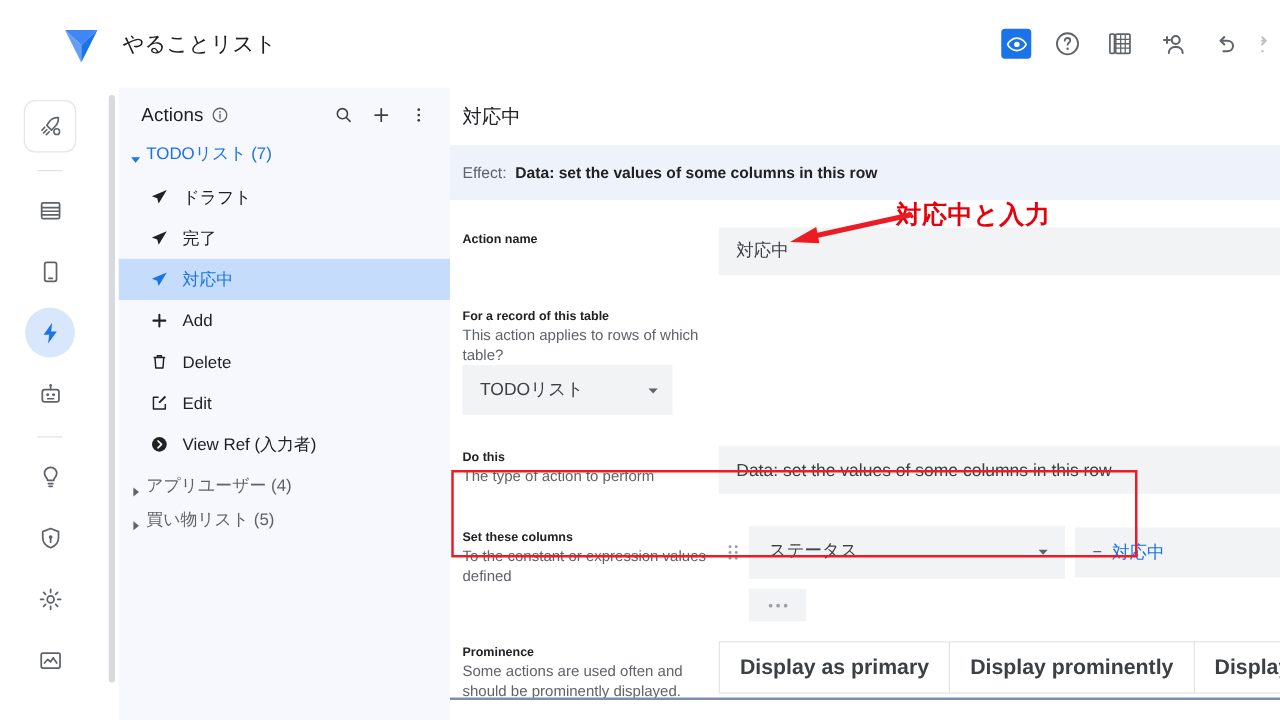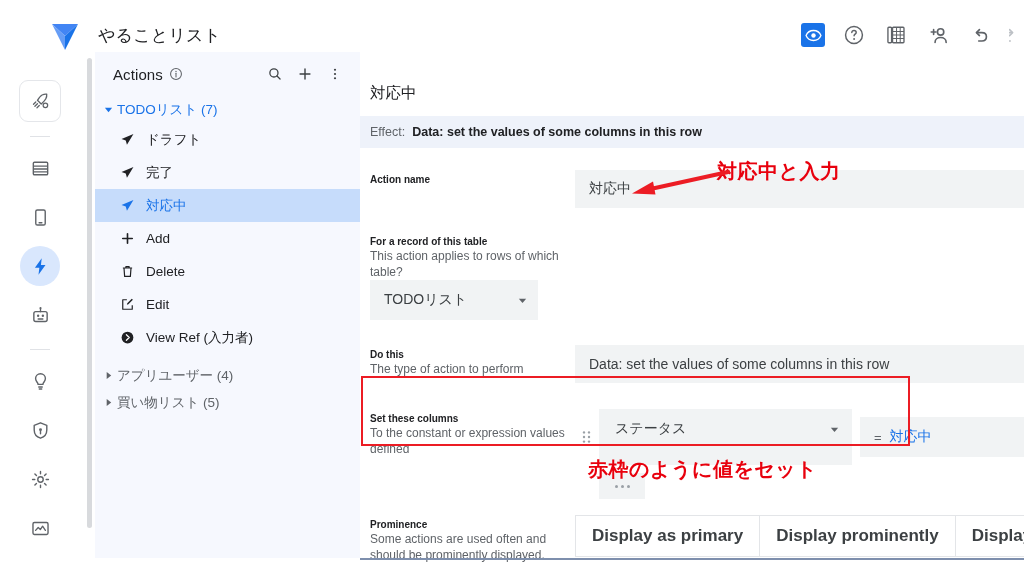--- a/index.html
+++ b/index.html
@@ -49,37 +49,37 @@
     width: 40px; height: 40px; margin-bottom: 9px;
     display: flex; align-items: center; justify-content: center;
     color: #5f6368; border-radius: 9px;
   }
   .rail-item.boxed { border: 1px solid #e4e6ea; border-radius: 9px; }
   .rail-item.active { background: #d9e7fd; color: #1a73e8; border-radius: 50%; }
   .rail-sep { width: 20px; height: 1px; background: #e0e2e6; margin: 5px 0 11px; }
 
   
   .panel {
-    position: absolute; left: 95px; top: 52px; width: 265px; height: 506px;
+    position: absolute; left: 95px; top: 70px; width: 265px; height: 506px;
     background: #f6f8fe;
     box-sizing: border-box;
   }
   .panel-head {
     display: flex; align-items: center; height: 44px; padding: 0 14px 0 18px;
   }
   .panel-title { font-size: 15px; color:#202124; font-weight: 500; letter-spacing:.1px; }
   .panel-title-icon { margin-left: 6px; color:#5f6368; display:flex; align-items:center; }
   .panel-head-spacer { flex: 1 1 auto; }
   .panel-head-btn {
     width: 22px; height: 22px; display:flex; align-items:center; justify-content:center;
     color: #3c4043; margin-left: 8px;
   }
 
   .group-row {
-    display:flex; align-items:center; height: 27px; padding-left: 6px;
+    display:flex; height: 27px; padding-left: 6px;
     font-size: 13.5px; color:#1a73e8; cursor: default;
   }
   .group-row.collapsed { color:#5f6368; }
   .caret { width: 14px; display:flex; align-items:center; justify-content:center; flex:none; }
   .group-label { margin-left: 2px; white-space: nowrap; }
 
   .act-row {
     display:flex; align-items:center; height: 33px; padding-left: 22px;
     font-size: 13.5px; color: #202124;
   }
@@ -96,21 +96,21 @@
   
   .main {
     position: absolute; left: 360px; top: 70px; width: 664px; height: 506px;
     background: #ffffff; overflow: hidden;
   }
   .main-title {
     height: 46px; display:flex; align-items:center; padding-left: 10px;
     font-size: 15.5px; color:#202124;
   }
   .effect-bar {
-    height: 32px; background:#eef2fa; display:flex; align-items:center;
+    height: 44px; background:#eef2fa; display:flex; align-items:center;
     padding-left: 10px; font-size: 12.5px; gap: 7px;
   }
   .effect-key { color:#5f6368; }
   .effect-val { color:#202124; font-weight:700; }
 
   .field {
     display:flex; padding: 0 0 0 10px; position: relative;
   }
   .field-label { width: 205px; flex:none; padding-top: 4px; }
   .flabel { font-size: 10px; font-weight: 700; color:#202124; }
@@ -126,21 +126,21 @@
     display:flex; align-items:center; padding: 0 10px 0 14px;
     font-size: 14px; color:#3c4043;
   }
   .select-box .sel-val { flex:1 1 auto; white-space: nowrap; }
   .sel-caret { color:#5f6368; display:flex; align-items:center; }
 
   .cols-row { display:flex; align-items:center; gap: 0; }
   .drag-handle { width: 22px; display:flex; align-items:center; justify-content:center; flex:none; }
   .col-select {
     background:#f1f3f4; height: 40px; width: 225px;
-    display:flex; align-items:center; padding: 0 12px 16px 16px;
+    display:flex; align-items:center; padding: 0 12px 2px 16px;
     font-size: 14px; color:#3c4043; margin-left: 2px;
   }
   .col-select .sel-val { flex:1 1 auto; white-space:nowrap; }
   .col-value {
     background:#f1f3f4; height: 40px; width: 160px;
     display:flex; align-items:center; gap: 8px; padding-left: 14px;
     font-size: 14px; margin-left: 8px; color:#1a73e8;
   }
   .eq-sign { color:#5f6368; font-size: 13px; }
   .cols-row2 {
@@ -545,15 +545,14 @@
 
   <div class="anno-text" style="left:717px; top:158px; font-size:20px;">対応中と入力</div>
 
   <svg class="anno-arrow" style="left:620px; top:168px;" width="112" height="34" viewBox="0 0 112 34">
     <path d="M108 4 L26 22" stroke="#ec1c24" stroke-width="4.2" stroke-linecap="round"></path>
     <path d="M12 25.5 L33 13.5 L35.5 26.5 Z" fill="#ec1c24"></path>
   </svg>
 
   <div class="anno-box" style="left:361px; top:376px; width:549px; height:70px;"></div>
 
-  <div class="anno-text" style="left:588px; top:456px; font-size:20px;">赤枠のように値をセット</div>
 
 </div>
 
 </body></html>

